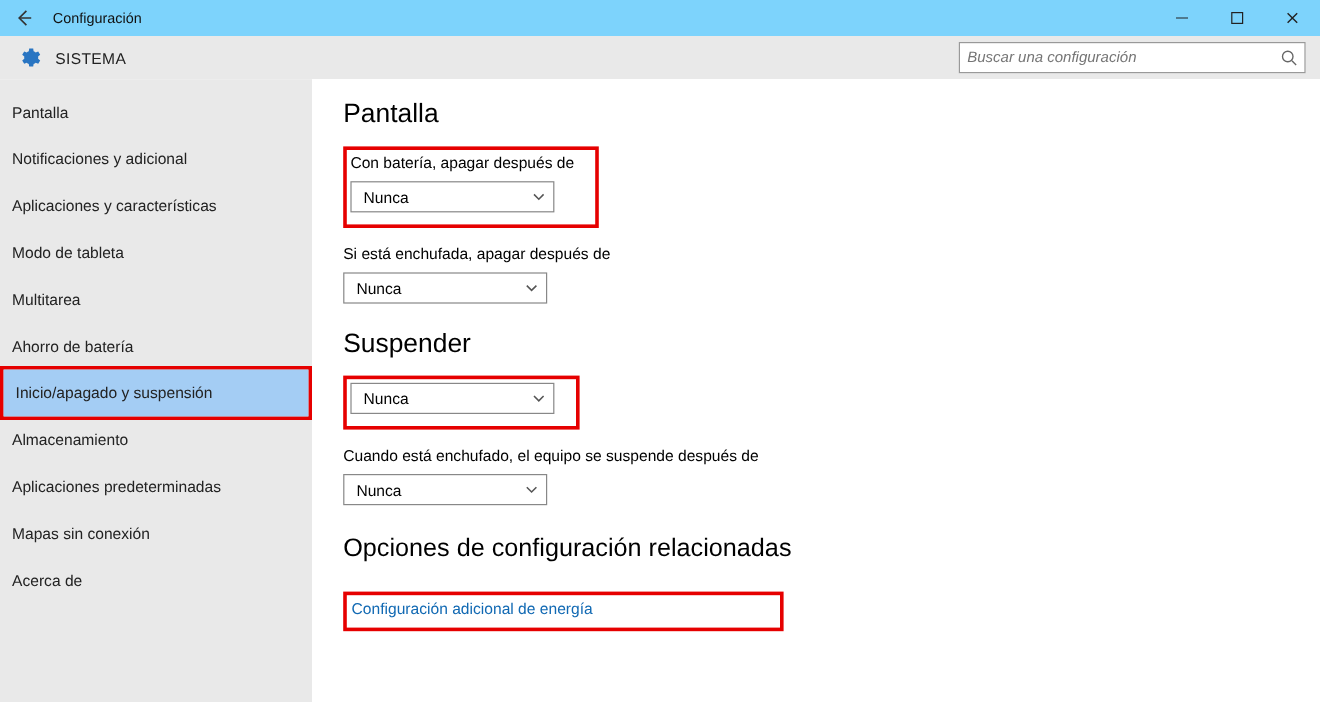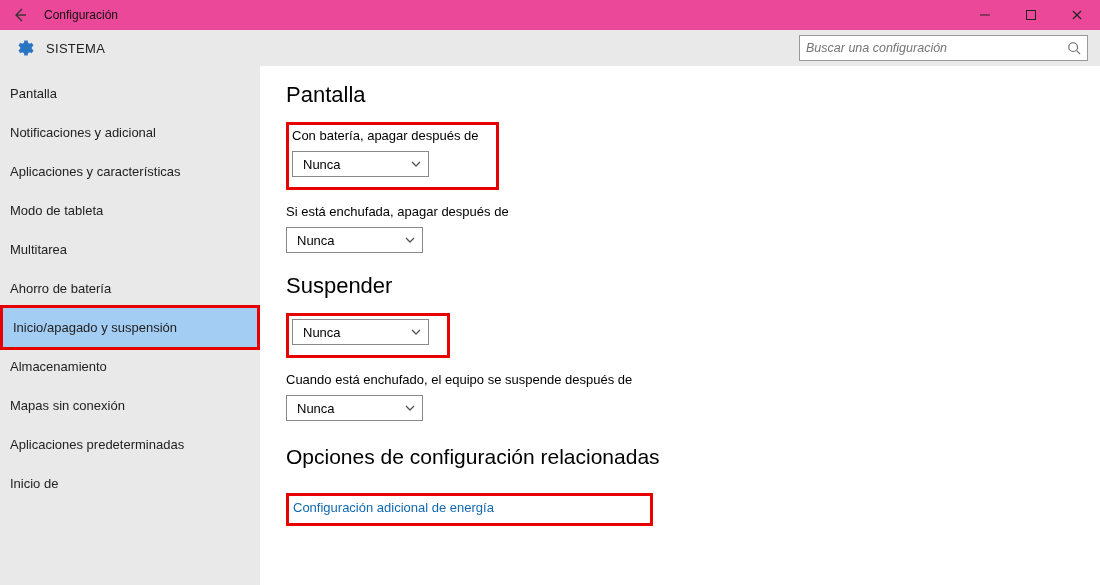--- a/index.html
+++ b/index.html
@@ -8,21 +8,21 @@
     font-size: 13px;
     background: #fff;
     color: #000;
     width: 1100px;
     height: 585px;
     overflow: hidden;
   }
   
   .titlebar {
     height: 30px;
-    background: #ec4899;
+    background: #7dd3fc;
     display: flex;
     align-items: center;
     padding-left: 6px;
   }
   .titlebar .back {
     width: 28px;
     display: flex;
     align-items: center;
     justify-content: center;
     cursor: pointer;
@@ -132,21 +132,21 @@
   }
   .block {
     margin-bottom: 14px;
   }
   .label {
     font-size: 13px;
     color: #000000;
     margin-bottom: 8px;
   }
   .select {
-    width: 137px;
+    width: 170px;
     height: 26px;
     border: 1px solid #888;
     background: #fff;
     display: flex;
     align-items: center;
     justify-content: space-between;
     padding: 0 6px 0 10px;
     font-size: 13px;
     cursor: pointer;
   }
@@ -242,27 +242,27 @@
       </div>
     <div class="hl-side">
       <div class="sidebar-item selected">
           <span>Inicio/apagado y suspensión</span>
         </div>
     </div>
     <div class="sidebar-item">
         <span>Almacenamiento</span>
       </div>
     <div class="sidebar-item">
+        <span>Aplicaciones predeterminadas</span>
+      </div>
+    <div class="sidebar-item">
         <span>Mapas sin conexión</span>
       </div>
     <div class="sidebar-item">
-        <span>Aplicaciones predeterminadas</span>
-      </div>
-    <div class="sidebar-item">
-        <span>Inicio de</span>
+        <span>Acerca de</span>
       </div>
   </div>
 
   <div class="main">
     <div class="h1">Pantalla</div>
 
     <div class="hl">
       <div class="block" style="margin-bottom:4px">
         <div class="label">Con batería, apagar después de</div>
         <div class="select">

